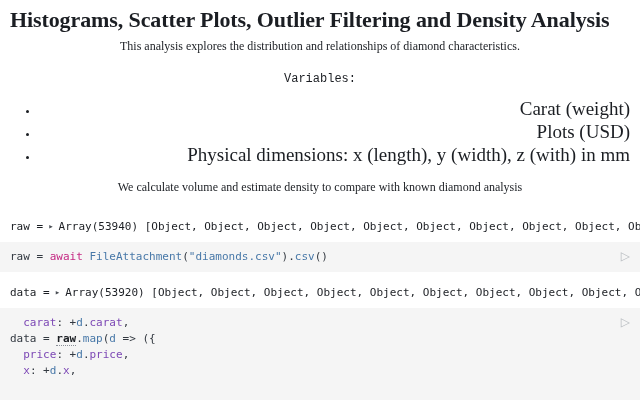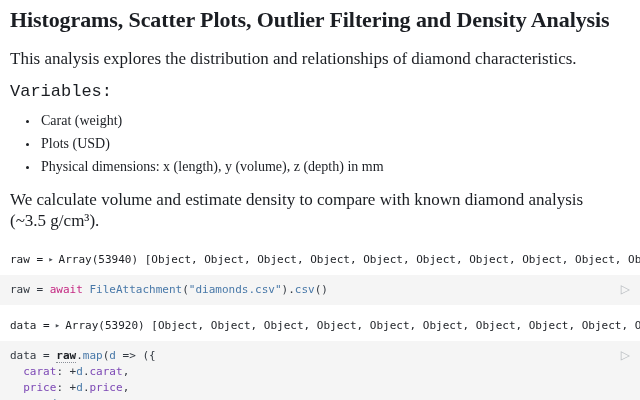--- a/index.html
+++ b/index.html
@@ -19,33 +19,35 @@
   
   .prose { padding: 0 10px; }
   .title {
     font-size: 22px;
     font-weight: 700;
     margin: 9px 0 0 0;
     line-height: 22px;
     letter-spacing: -0.1px;
   }
   .para {
-    font-size: 17px;
+    font-size: 12px;
     line-height: 21px;
-    margin: 17px 0 0 0;
+    margin: 5px 0 0 0;
+    text-align: center;
   }
   .vars-label { margin-top: 12px; font-family: Liberation Mono, monospace; }
   ul.var-list {
     margin: 7px 0 0 0;
     padding-left: 29px;
   }
   ul.var-list li {
-    font-size: 14px;
+    font-size: 19px;
     line-height: 23px;
     padding-left: 2px;
+    text-align: right;
   }
   ul.var-list li::marker { font-size: 10px; color: #1b1e23; }
   .density { margin-top: 11px; }
   .output-row {
     margin-top: 17px;
     padding: 4px 0 4px 10px;
     font-family: "DejaVu Sans Mono", "Liberation Mono", monospace;
     font-size: 11px;
     line-height: 15px;
     color: var(--text, #1b1e23);
@@ -107,37 +109,37 @@
   <div class="prose">
     <h1 class="title">Histograms, Scatter Plots, Outlier Filtering and Density Analysis</h1>
 
     <p class="para">This analysis explores the distribution and relationships of diamond characteristics.</p>
 
     <p class="para vars-label">Variables:</p>
 
     <ul class="var-list">
       <li>Carat (weight)</li>
       <li>Plots (USD)</li>
-      <li>Physical dimensions: x (length), y (volume), z (depth) in mm</li>
+      <li>Physical dimensions: x (length), y (width), z (with) in mm</li>
     </ul>
 
-    <p class="para density"><span>We calculate volume and estimate density to compare with known diamond analysis</span><br><span>(~3.5 g/cm³).</span></p>
+    <p class="para density"><span>We calculate volume and estimate density to compare with known diamond analysis</span><br></p>
   </div>
 
   <div class="output-row"><span>raw =</span><span class="expand-tri">▸</span><span>Array(53940) [Object, Object, Object, Object, Object, Object, Object, Object, Object, Obj</span></div>
 
   <div class="code-cell">
     <div class="play-btn">▷</div>
     <div class="code-line"><span class="tok-plain">raw = </span><span class="tok-kw">await</span><span class="tok-plain"> </span><span class="tok-fn">FileAttachment</span><span class="tok-plain">(</span><span class="tok-str">"diamonds.csv"</span><span class="tok-plain">)</span><span class="tok-plain">.</span><span class="tok-fn">csv</span><span class="tok-plain">()</span></div>
   </div>
 
   <div class="output-row second"><span>data =</span><span class="expand-tri">▸</span><span>Array(53920) [Object, Object, Object, Object, Object, Object, Object, Object, Object, Ob</span></div>
 
   <div class="code-cell tall">
     <div class="play-btn">▷</div>
+    <div class="code-line"><span class="tok-plain">  </span><span class="tok-prop">carat</span><span class="tok-plain">: +</span><span class="tok-def">d</span><span class="tok-plain">.</span><span class="tok-prop">carat</span><span class="tok-plain">,</span></div>
     <div class="code-line"><span class="tok-plain">data = </span><span class="tok-ref">raw</span><span class="tok-plain">.</span><span class="tok-fn">map</span><span class="tok-plain">(</span><span class="tok-def">d</span><span class="tok-plain"> =&gt; ({</span></div>
-    <div class="code-line"><span class="tok-plain">  </span><span class="tok-prop">carat</span><span class="tok-plain">: +</span><span class="tok-def">d</span><span class="tok-plain">.</span><span class="tok-prop">carat</span><span class="tok-plain">,</span></div>
     <div class="code-line"><span class="tok-plain">  </span><span class="tok-prop">price</span><span class="tok-plain">: +</span><span class="tok-def">d</span><span class="tok-plain">.</span><span class="tok-prop">price</span><span class="tok-plain">,</span></div>
     <div class="code-line"><span class="tok-plain">  </span><span class="tok-prop">x</span><span class="tok-plain">: +</span><span class="tok-def">d</span><span class="tok-plain">.</span><span class="tok-prop">x</span><span class="tok-plain">,</span></div>
 
   </div>
 
 </div>
 
 </body></html>

